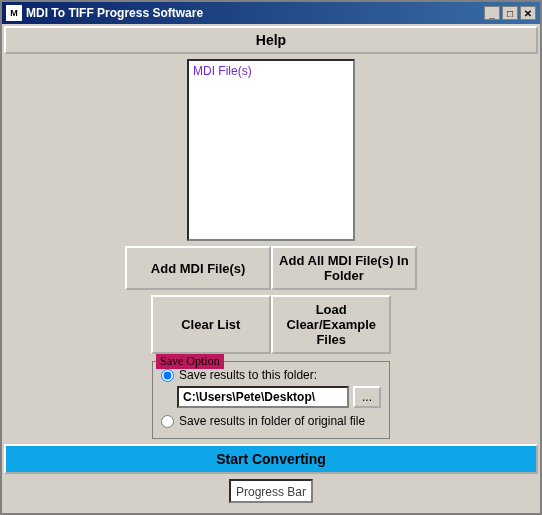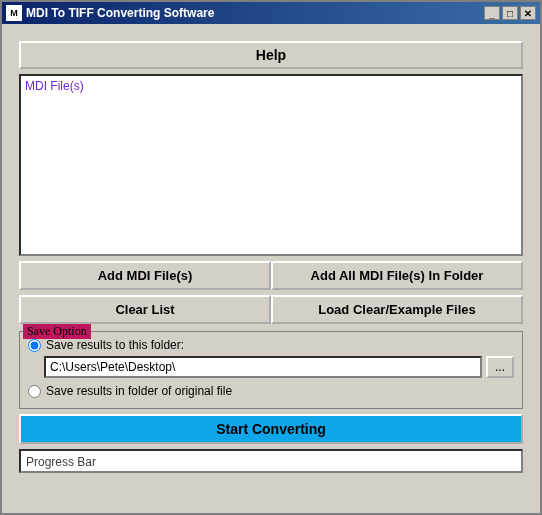--- a/index.html
+++ b/index.html
@@ -71,25 +71,26 @@
       cursor: pointer;
       display: flex;
       align-items: center;
       justify-content: center;
       font-size: 10px;
       color: #000;
       font-weight: bold;
     }
 
     .window-content {
-      padding: 17px;
+      padding: 2px;
       display: flex;
       flex-direction: column;
       gap: 5px;
       flex: 1;
+      align-items: center;
     }
 
     .help-button {
       width: 100%;
       padding: 4px;
       background: #d4d0c8;
       border: 2px outset #ffffff;
       font-size: 14px;
       font-weight: bold;
       cursor: pointer;
@@ -173,20 +174,21 @@
       margin-bottom: 6px;
       margin-left: 16px;
     }
 
     .folder-input {
       flex: 1;
       border: 2px inset #808080;
       padding: 2px 4px;
       font-size: 12px;
       background: white;
+      font-weight: bold;
     }
 
     .browse-button {
       width: 28px;
       padding: 2px 4px;
       background: #d4d0c8;
       border: 2px outset #ffffff;
       font-size: 12px;
       cursor: pointer;
       text-align: center;
@@ -218,21 +220,21 @@
 </head>
 <body>
 
 <div class="window">
 
   <div class="title-bar">
     <div class="title-bar-left">
       <div class="title-bar-icon">
         <span style="color:#000; font-size:9px; font-weight:bold;">M</span>
       </div>
-      <span class="title-bar-text">MDI To TIFF Converting Software</span>
+      <span class="title-bar-text">MDI To TIFF Progress Software</span>
     </div>
     <div class="title-bar-controls">
       <button class="title-bar-btn">_</button>
       <button class="title-bar-btn">□</button>
       <button class="title-bar-btn">✕</button>
     </div>
   </div>
 
   <div class="window-content">
 

